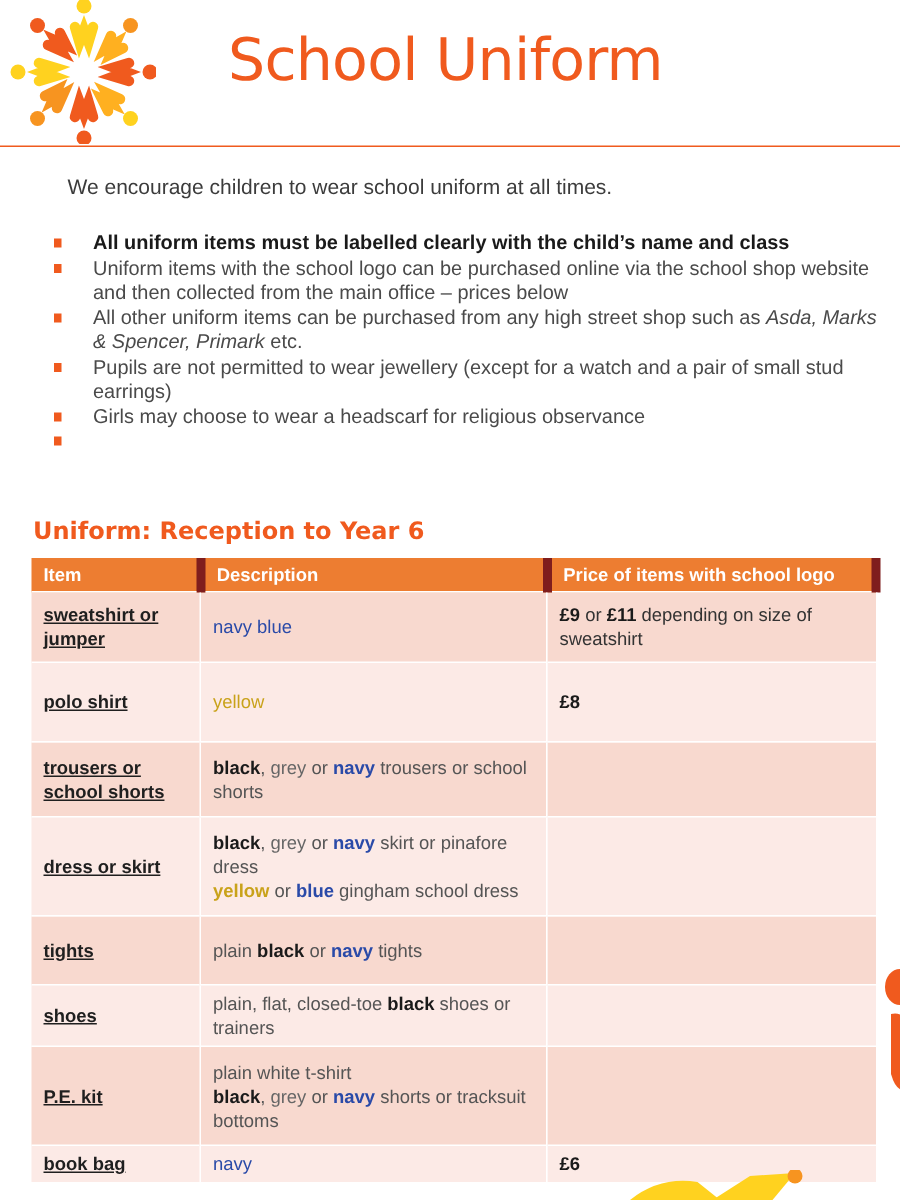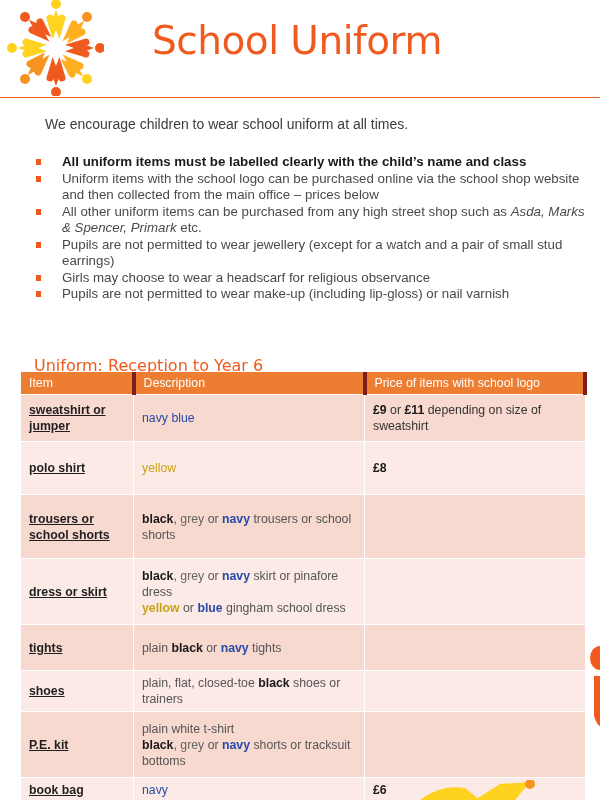--- a/index.html
+++ b/index.html
@@ -7,25 +7,25 @@
          font-family:"Liberation Sans", sans-serif; color:#404040; }
   .logo { position:absolute; left:4px; top:0; width:100px; height:96px; }
   .title { position:absolute; left:152px; top:18px; font-size:39px; color:#f05a1e;
            font-family:"DejaVu Sans", sans-serif; letter-spacing:-0.5px; margin:0; font-weight:normal;text-align:right; }
   .rule { position:absolute; left:0; top:97px; width:600px; height:1px; background:#f05a1e; }
   .intro { position:absolute; left:45px; top:116px; font-size:14px; color:#3c3c3c; margin:0; }
   ul.rules { position:absolute; left:32px; top:150px; width:560px; margin:4px; padding:0; list-style:none; }
   ul.rules li { position:relative; padding-left:26px; font-size:13.3px; line-height:16.5px; color:#4a4a4a; }
   ul.rules li .bullet { position:absolute; left:0; top:5px; width:5px; height:6px; background:#f05a1e; }
   ul.rules li.strong { font-weight:bold; color:#1a1a1a; }
-  .section { position:absolute; left:22px; top:344px; font-size:16px; color:#f05a1e; margin:12px; font-weight:normal;
+  .section { position:absolute; left:22px; top:344px; font-size:16px; color:#f05a1e; margin:0; font-weight:bold;
              font-family:"DejaVu Sans", sans-serif;text-align:center; }
   table { position:absolute; left:21px; top:372px; width:566px; border-collapse:collapse; font-size:12.3px; }
-  th { background:#ed7d31; color:#ffffff; font-weight:normal; text-align:left; padding:3px 8px; height:16px;
-       border-right:4px solid #7f1d1d; }
+  th { background:#ed7d31; color:#ffffff; font-weight:bold; text-align:left; padding:3px 8px; height:16px;
+       border-right:6px solid #7f1d1d; }
   td { padding:4px 8px; vertical-align:middle; border-right:1px solid #ffffff; border-top:1px solid #ffffff; color:#555; line-height:16px; }
   tr.dark td { background:#f8d9cf; }
   tr.light td { background:#fceae6; }
   td.item { font-weight:bold; color:#1f1f1f; width:96px;text-decoration:underline; }
   td.desc { width:214px; }
   td.price { color:#333; }
   .k { font-weight:bold; color:#1a1a1a; }
   .n { font-weight:bold; color:#2a4aa8; }
   .nb { color:#2a4aa8; }
   .y { color:#c9a21a; }
@@ -64,21 +64,21 @@
 <div class="rule"></div>
 
 <p class="intro">We encourage children to wear school uniform at all times.</p>
 
 <ul class="rules">
   <li class="strong"><span class="bullet"></span><span>All uniform items must be labelled clearly with the child’s name and class</span></li>
   <li><span class="bullet"></span><span>Uniform items with the school logo can be purchased online via the school shop website and then collected from the main office – prices below</span></li>
   <li><span class="bullet"></span><span>All other uniform items can be purchased from any high street shop such as </span><i>Asda, Marks &amp; Spencer, Primark</i><span> etc.</span></li>
   <li><span class="bullet"></span><span>Pupils are not permitted to wear jewellery (except for a watch and a pair of small stud earrings)</span></li>
   <li><span class="bullet"></span><span>Girls may choose to wear a headscarf for religious observance</span></li>
-  <li><span class="bullet"></span><span>Pupils are not permitted to wear make-up (including lip-gloss) or nail varnish</span></li>
+  <li><span class="bullet"></span></li>
 </ul>
 
 <h2 class="section">Uniform: Reception to Year 6</h2>
 
 <table>
   <thead>
     <tr>
       <th>Item</th>
       <th>Description</th>
       <th>Price of items with school logo</th>
@@ -88,21 +88,21 @@
     <tr class="dark" style="height:47px">
       <td class="item">sweatshirt or jumper</td>
       <td class="desc"><span class="nb">navy blue</span></td>
       <td class="price"><span class="k">£9</span> or <span class="k">£11</span> depending on size of sweatshirt</td>
     </tr>
     <tr class="light" style="height:53px">
       <td class="item">polo shirt</td>
       <td class="desc"><span class="y">yellow</span></td>
       <td class="price"><span class="k">£8</span></td>
     </tr>
-    <tr class="dark" style="height:64px">
+    <tr class="dark" style="height:50px">
       <td class="item">trousers or school shorts</td>
       <td class="desc"><span class="k">black</span>, <span class="g">grey</span> or <span class="n">navy</span> trousers or school shorts</td>
       <td class="price"></td>
     </tr>
     <tr class="light" style="height:66px">
       <td class="item">dress or skirt</td>
       <td class="desc"><span class="k">black</span>, <span class="g">grey</span> or <span class="n">navy</span> skirt or pinafore dress<br><span class="yb">yellow</span> or <span class="n">blue</span> gingham school dress</td>
       <td class="price"></td>
     </tr>
     <tr class="dark" style="height:46px">

